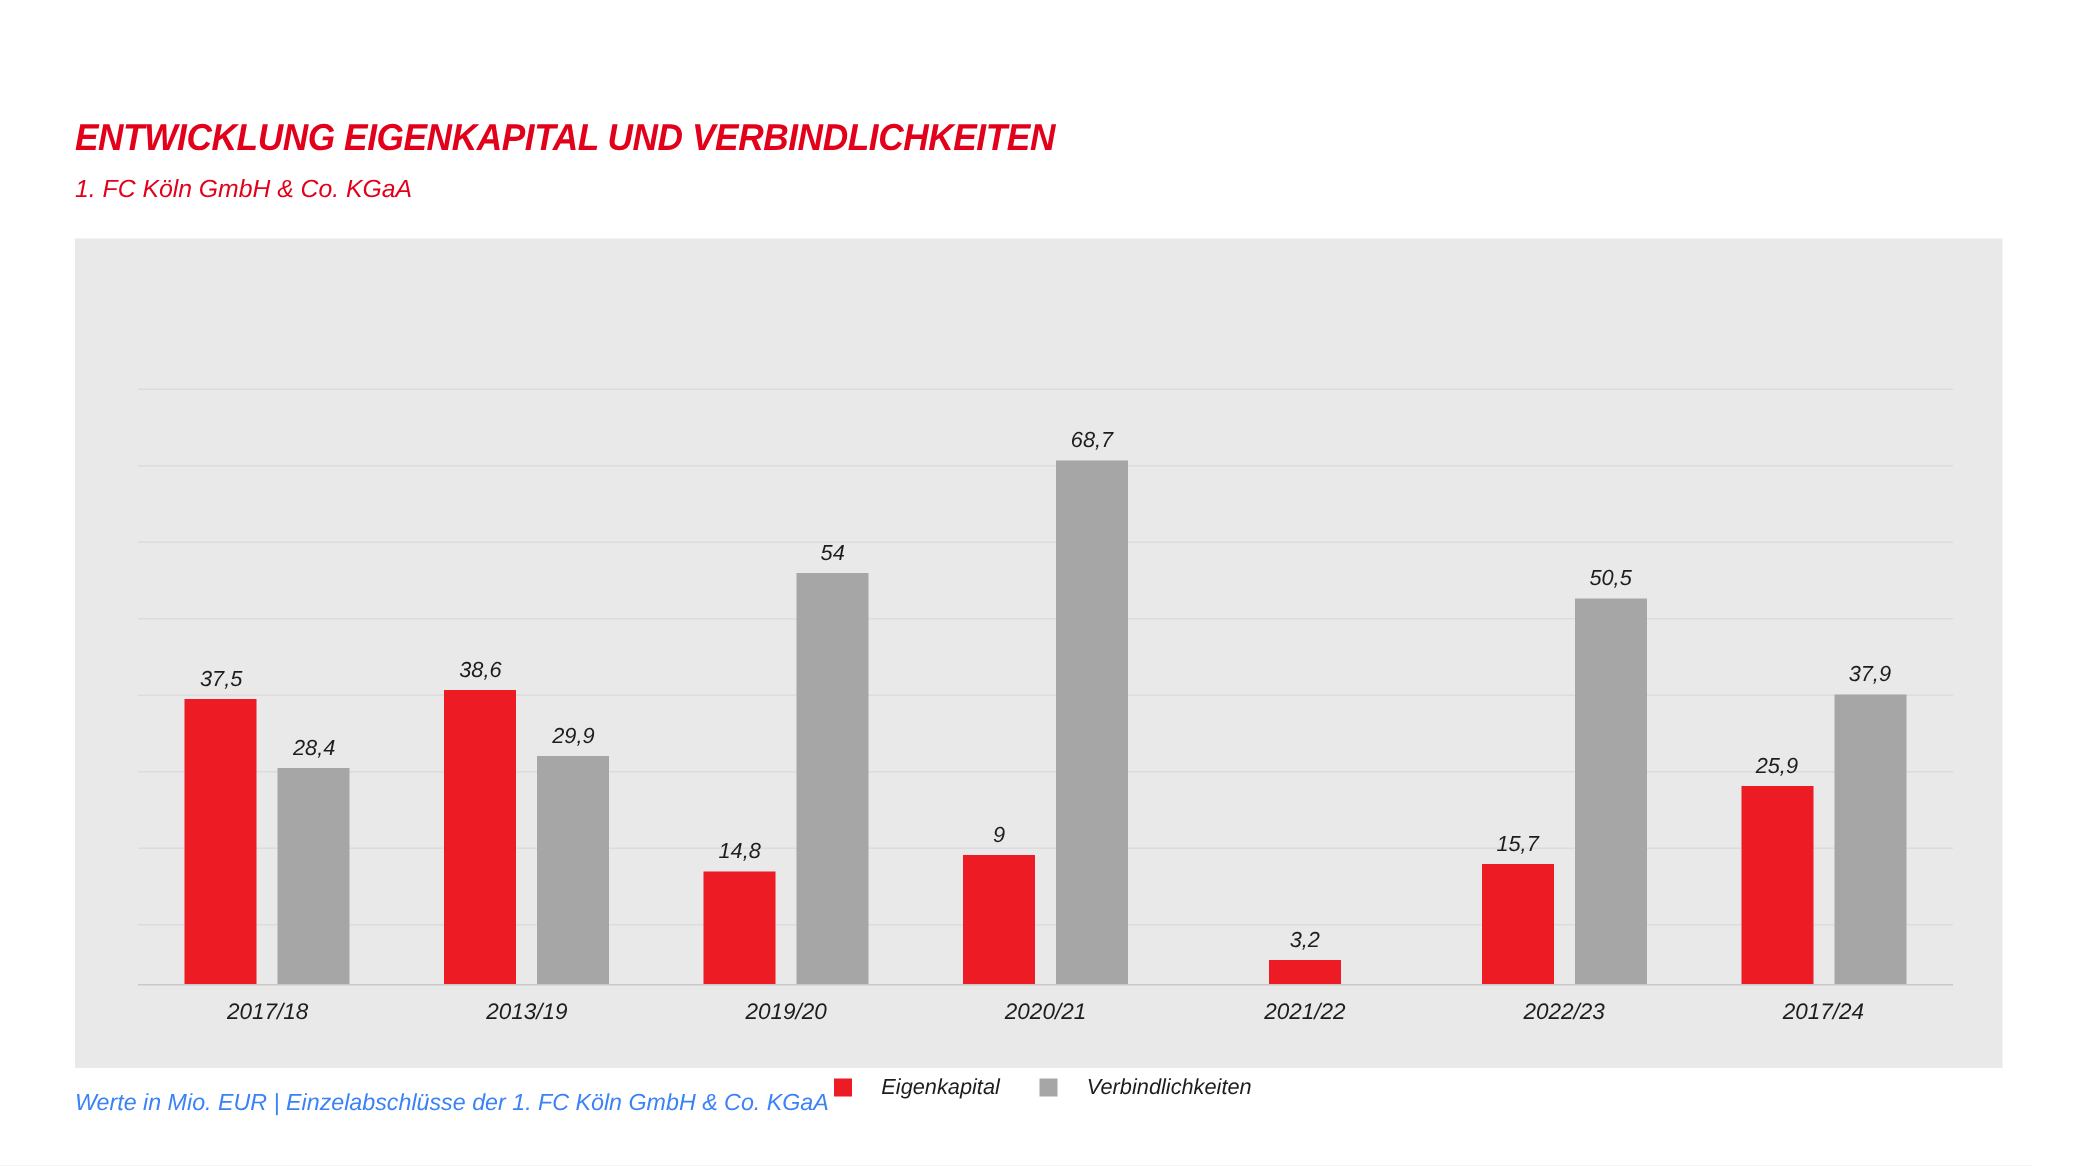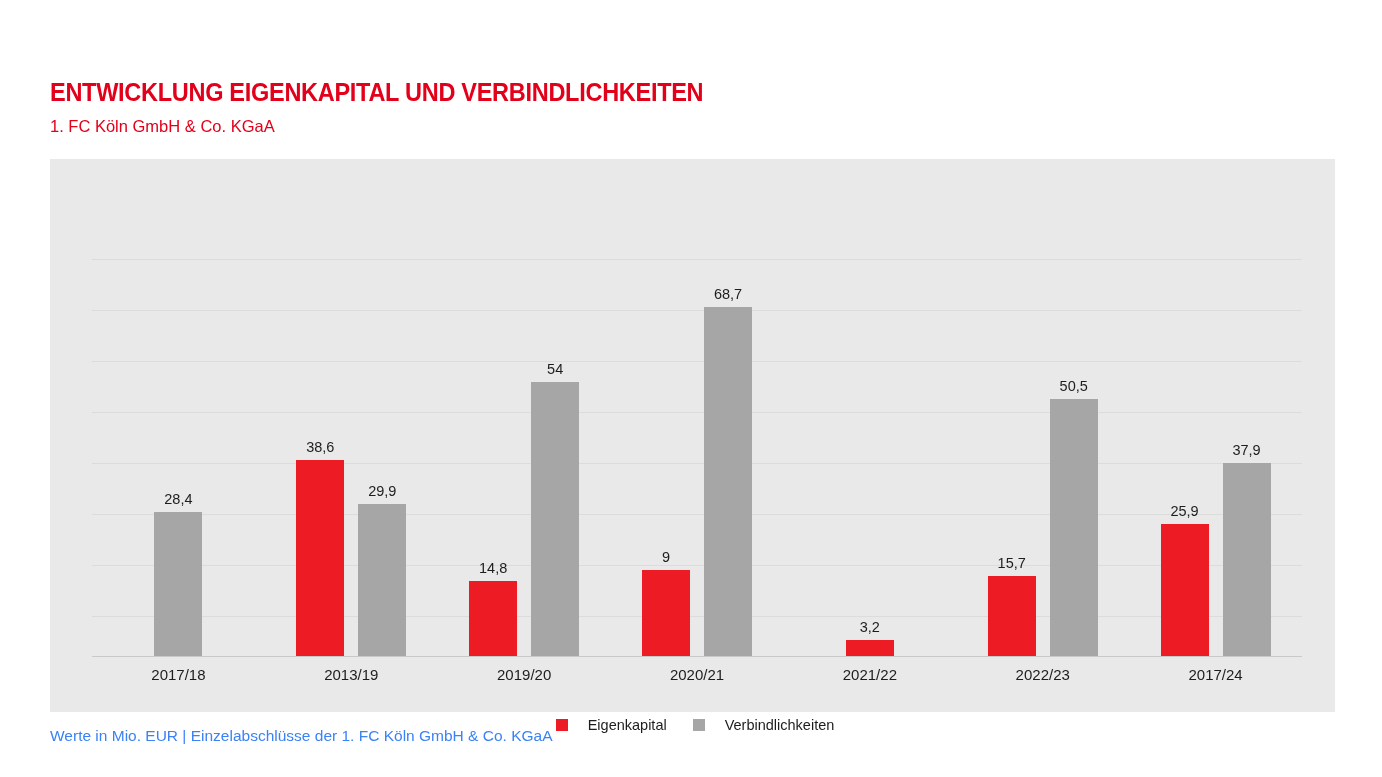--- a/index.html
+++ b/index.html
@@ -10,20 +10,21 @@
     width: 1382px;
     height: 777px;
     background: #ffffff;
     font-family: "Liberation Sans", sans-serif;
     overflow: hidden;
   }
   .page {
     position: relative;
     width: 1126px;
     height: 777px;
+    font-style: italic;
   }
   .title {
     position: absolute;
     left: 50px;
     top: 78px;
     font-size: 25px;
     font-weight: bold;
     letter-spacing: -0.3px;
     color: #e2001a;
     font-family: "Liberation Sans", sans-serif;
@@ -182,20 +183,24 @@
       <div class="grid" style="top:310px;"></div>
       <div class="grid" style="top:361px;"></div>
       <div class="grid" style="top:412px;"></div>
       <div class="axis" style="top:452px;"></div>
 
       <div class="groups" style="height:452px;">
 
         <div class="group">
           <div class="bars">
             <div class="bar-wrap">
+              <div class="bar-label">37,5</div>
+              <div class="bar eq" style="height:190px;"></div>
+            </div>
+            <div class="bar-wrap">
               <div class="bar-label">28,4</div>
               <div class="bar li" style="height:144px;"></div>
             </div>
           </div>
         </div>
 
         <div class="group">
           <div class="bars">
             <div class="bar-wrap">
               <div class="bar-label">38,6</div>

